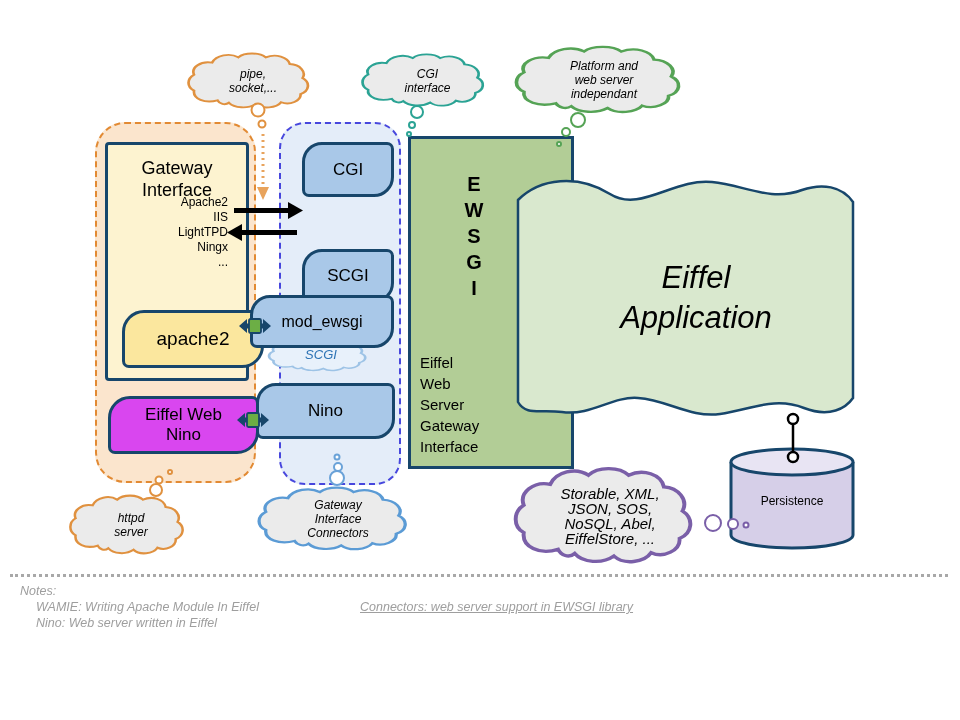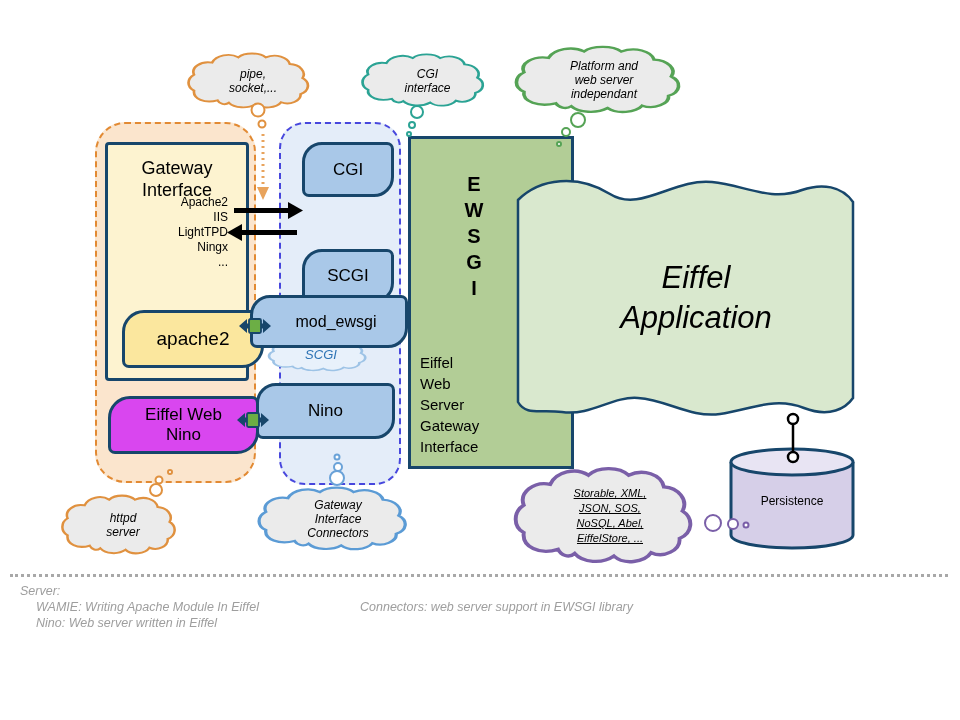--- a/index.html
+++ b/index.html
@@ -17,21 +17,21 @@
   .gw-servers{right:18px;top:50px;text-align:right;font-size:12px;line-height:15px;}
   .leaf{border:3px solid #17466b;border-radius:22px 7px 22px 7px;display:flex;align-items:center;justify-content:center;}
   .apache2{left:122px;top:310px;width:136px;height:52px;background:#fbe79e;font-size:19px;z-index:8;}
   .nino-y{left:108px;top:396px;width:145px;height:52px;background:#d946ef;font-size:17px;line-height:20px;text-align:center;z-index:8;}
   
   .bluebox{background:#a9c8e8;border:3px solid #17466b;border-radius:20px 7px 20px 7px;
            display:flex;align-items:center;justify-content:center;font-size:17px;z-index:20;position:absolute;}
   .cgi{left:302px;top:142px;width:86px;height:49px;}
   .fcgi{left:302px;top:196px;width:86px;height:49px;}
   .scgi{left:302px;top:249px;width:86px;height:48px;}
-  .modewsgi{left:250px;top:295px;width:138px;height:47px;font-size:16px;padding-left:14px;}
+  .modewsgi{left:250px;top:295px;width:138px;height:47px;font-size:16px;}
   .nino-b{left:256px;top:383px;width:133px;height:50px;}
   
   .ewsgi{left:408px;top:136px;width:160px;height:327px;background:#b2cd96;border:3px solid #17466b;z-index:10;}
   .ewsgi-letters{left:38px;top:32px;width:50px;text-align:center;font-weight:bold;font-size:20px;}
   .ewsgi-letters div{height:26px;line-height:26px;}
   .ewsgi-full{left:9px;top:213px;font-size:15px;line-height:21px;}
   
   .app{left:512px;top:172px;width:348px;height:262px;z-index:30;}
   .app svg{position:absolute;left:0;top:0;}
   .app-label{position:absolute;left:40px;right:20px;top:86px;text-align:center;
@@ -42,34 +42,34 @@
   
   .cloud{position:absolute;z-index:35;}
   .cloud svg{position:absolute;left:0;top:0;width:100%;height:100%;}
   .cloud .txt{position:absolute;left:0;right:0;top:0;bottom:0;display:flex;align-items:center;justify-content:center;
               text-align:center;font-style:italic;font-size:12px;line-height:14px;}
   .cl-pipe{left:186px;top:52px;width:134px;height:58px;}
   .cl-cgi{left:360px;top:53px;width:135px;height:55px;}
   .cl-platform{left:513px;top:45px;width:182px;height:70px;}
   .cl-wamie{left:267px;top:338px;width:108px;height:34px;z-index:18;}
   .cl-wamie .txt{font-size:13px;color:#2e74b5;}
-  .cl-httpd{left:60px;top:494px;width:126px;height:62px;}
+  .cl-httpd{left:68px;top:494px;width:126px;height:62px;}
   .cl-gic{left:256px;top:486px;width:164px;height:66px;}
   .cl-storage{left:512px;top:466px;width:196px;height:100px;}
-  .cl-storage .txt{font-size:11px;line-height:15px;text-decoration:underline;}
+  .cl-storage .txt{font-size:15px;line-height:15px;}
   
   .plug{position:absolute;z-index:45;}
   
   .deco{position:absolute;left:0;top:0;width:960px;height:720px;z-index:50;pointer-events:none;}
   
   .sep{left:10px;top:574px;width:938px;border-top:3px dotted #a8a8a8;z-index:3;}
   .notes{color:#9e9e9e;font-style:italic;font-size:12.5px;z-index:3;}
   .notes-title{left:20px;top:584px;}
   .notes-left{left:36px;top:600px;line-height:15.5px;}
-  .notes-right{left:360px;top:600px;}
+  .notes-right{left:360px;top:600px;text-decoration:underline;}
 </style>
 </head>
 <body>
 
 <div class="canvas">
 
   <div class="panel orange"></div>
   <div class="panel blue"></div>
 
   <div class="abs gwbox">
@@ -247,20 +247,20 @@
     </g>
 
     <g>
       <line x1="793" y1="419" x2="793" y2="457" stroke="#000" stroke-width="2.5"></line>
       <circle cx="793" cy="419" r="5" fill="#fff" stroke="#000" stroke-width="2.5"></circle>
       <circle cx="793" cy="457" r="5" fill="#fff" stroke="#000" stroke-width="2.5"></circle>
     </g>
   </svg>
 
   <div class="abs sep"></div>
-  <div class="abs notes notes-title">Server:</div>
+  <div class="abs notes notes-title">Notes:</div>
   <div class="abs notes notes-left">
     <div>WAMIE: Writing Apache Module In Eiffel</div>
     <div>Nino: Web server written in Eiffel</div>
   </div>
   <div class="abs notes notes-right">Connectors: web server support in EWSGI library</div>
 
 </div>
 
 </body></html>

